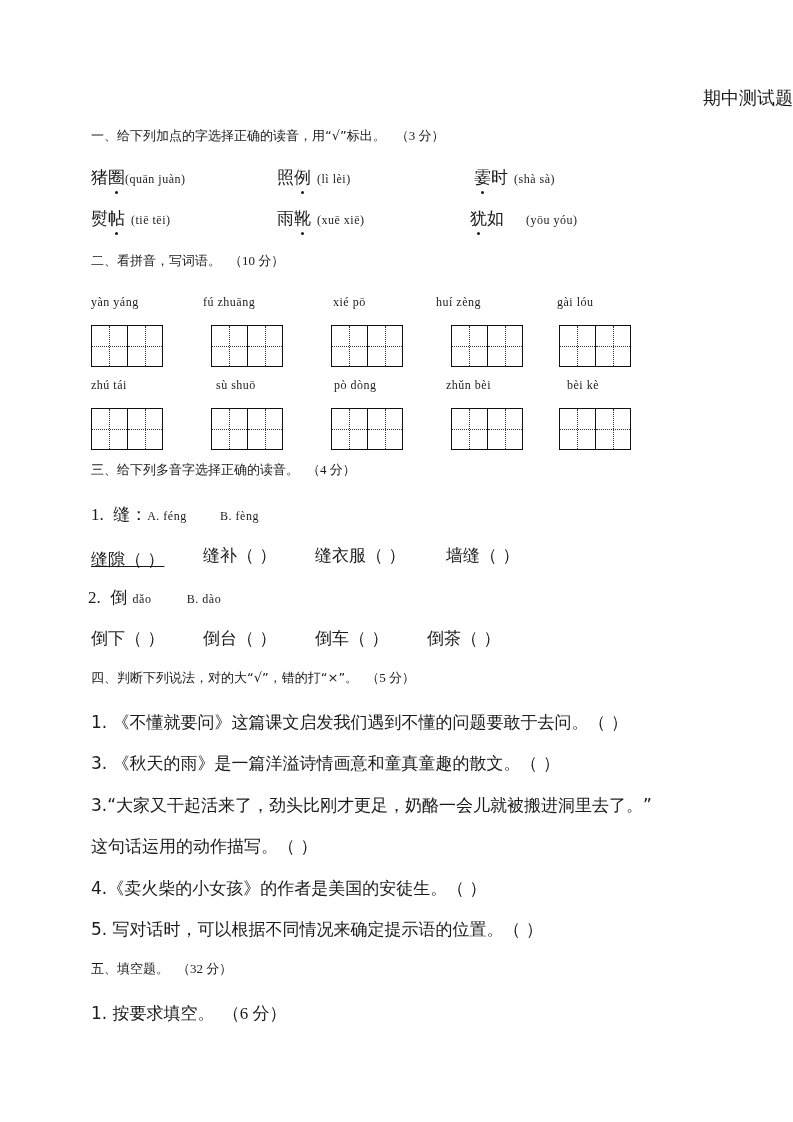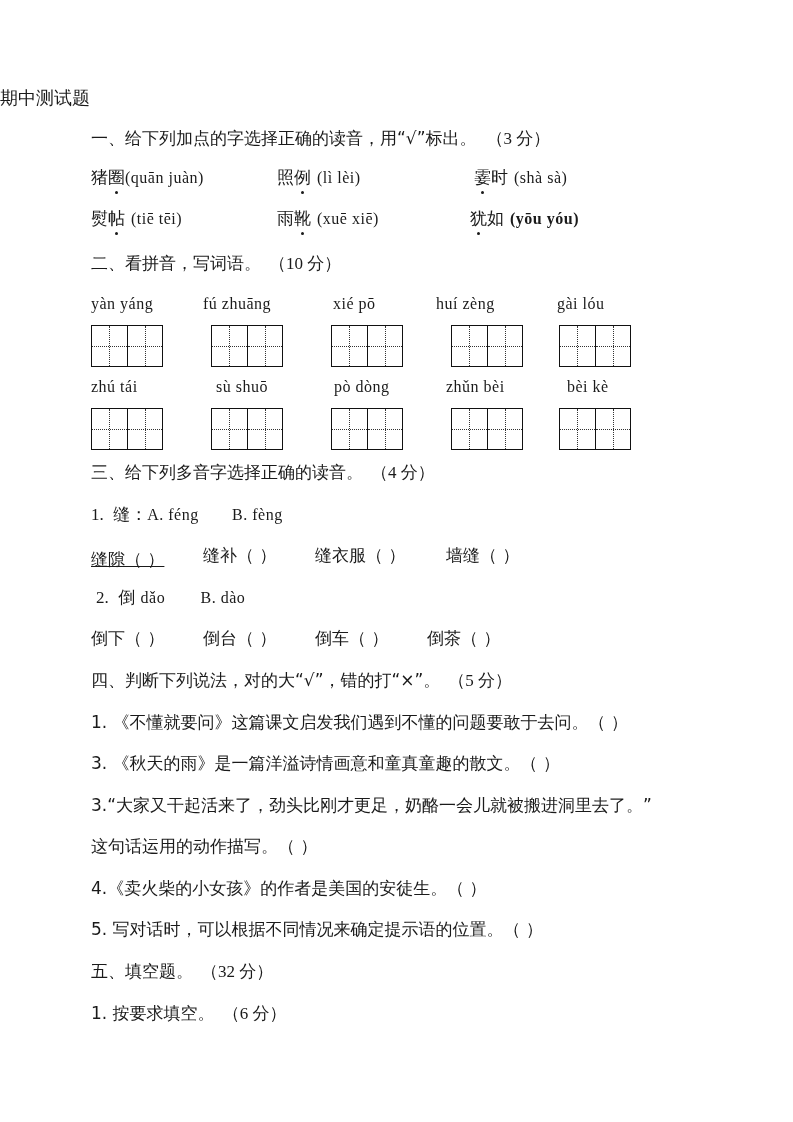--- a/index.html
+++ b/index.html
@@ -13,26 +13,26 @@
       position: relative;
       overflow: hidden;
       font-family: "DejaVu Serif", "Liberation Serif", serif;
       color: #1a1a1a;
     }
     .abs { position: absolute; white-space: nowrap; }
     .cn { font-family: "DejaVu Sans", "Liberation Sans", sans-serif; }
     .py { font-family: "Liberation Serif", "DejaVu Serif", serif; }
     .title {
       font-size: 18px;
-      left: 0; width: 793px; text-align: left;
+      left: 0; width: 793px; text-align: right;
       top: 86px;
     }
-    .h { font-size: 17px; }
+    .h { font-size: 13px; }
     .t { font-size: 17px; }
-    .pyw { font-size: 16px; letter-spacing: 0.5px; }
+    .pyw { font-size: 12px; letter-spacing: 0.5px; }
     .dot {
       position: relative;
       display: inline-block;
     }
     .dot::after {
       content: "";
       position: absolute;
       left: 50%;
       bottom: -5px;
       width: 3px; height: 3px;
@@ -86,21 +86,21 @@
   <div class="abs t" style="left:474px; top:166px;">
     <span class="cn dot">霎</span><span class="cn">时</span><span class="py pyw" style="margin-left:6px;text-align:center;">(shà   sà)</span>
   </div>
   <div class="abs t" style="left:91px; top:207px;">
     <span class="cn">熨</span><span class="cn dot">帖</span><span class="py pyw" style="margin-left:6px;">(tiē   tēi)</span>
   </div>
   <div class="abs t" style="left:277px; top:207px;">
     <span class="cn">雨</span><span class="cn dot">靴</span><span class="py pyw" style="margin-left:6px;">(xuē   xiē)</span>
   </div>
   <div class="abs t" style="left:470px; top:207px;">
-    <span class="cn dot">犹</span><span class="cn">如</span><span class="py pyw" style="margin-left:6px;font-weight:bold;">(yōu   yóu)</span>
+    <span class="cn dot">犹</span><span class="cn">如</span><span class="py pyw" style="margin-left:22px;">(yōu   yóu)</span>
   </div>
 
   <div class="abs h cn" style="left:91px; top:252px;">
     <span>二、看拼音，写词语。</span><span class="py" style="margin-left:8px;">（10 分）</span>
   </div>
 
   <div class="abs py pyw" style="left:91px; top:295px;">yàn yáng</div>
   <div class="abs py pyw" style="left:203px; top:295px;">fú zhuāng</div>
   <div class="abs py pyw" style="left:333px; top:295px;">xié pō</div>
   <div class="abs py pyw" style="left:436px; top:295px;">huí zèng</div>
@@ -162,21 +162,21 @@
     <span class="py">1.</span>
     <span class="cn" style="margin-left:4px;">缝：</span><span class="py pyw">A.  féng</span>
     <span class="py pyw" style="margin-left:28px;">B.  fèng</span>
   </div>
 
   <div class="abs t cn" style="left:91px; top:548px;text-decoration:underline;">缝隙（   ）</div>
   <div class="abs t cn" style="left:203px; top:544px;">缝补（   ）</div>
   <div class="abs t cn" style="left:315px; top:544px;">缝衣服（   ）</div>
   <div class="abs t cn" style="left:446px; top:544px;">墙缝（   ）</div>
 
-  <div class="abs t" style="left:96px; top:586px;">
+  <div class="abs t" style="left:88px; top:586px;">
     <span class="py">2.</span>
     <span class="cn" style="margin-left:4px;">倒</span>
     <span class="py pyw">dǎo</span>
     <span class="py pyw" style="margin-left:30px;">B. dào</span>
   </div>
 
   <div class="abs t cn" style="left:91px; top:627px;">倒下（   ）</div>
   <div class="abs t cn" style="left:203px; top:627px;">倒台（   ）</div>
   <div class="abs t cn" style="left:315px; top:627px;">倒车（   ）</div>
   <div class="abs t cn" style="left:427px; top:627px;">倒茶（   ）</div>

